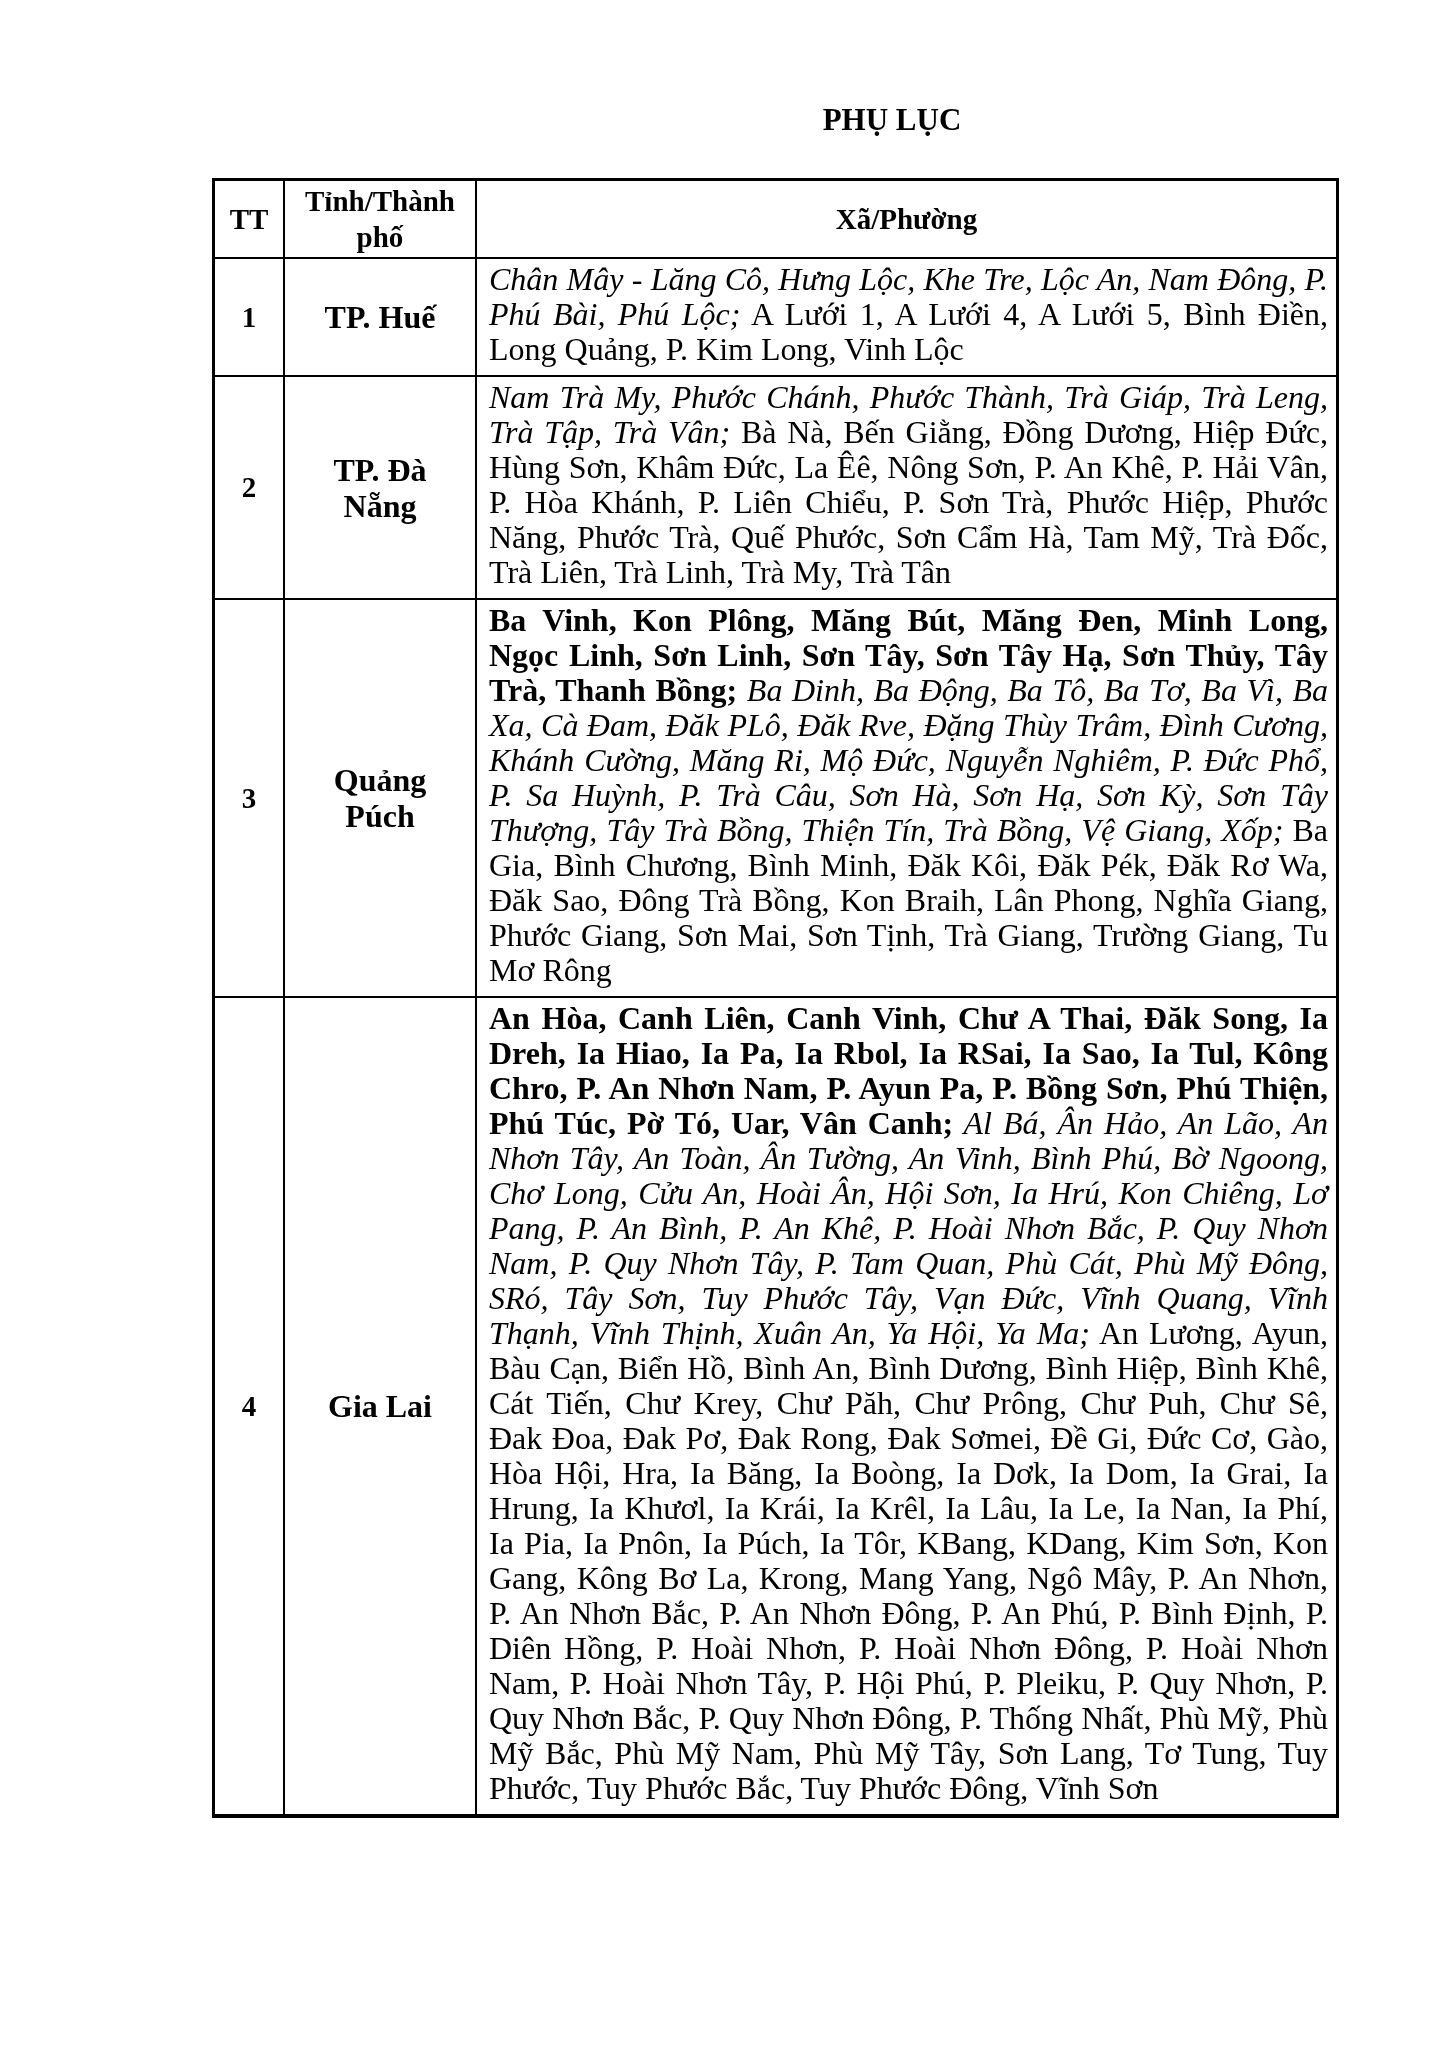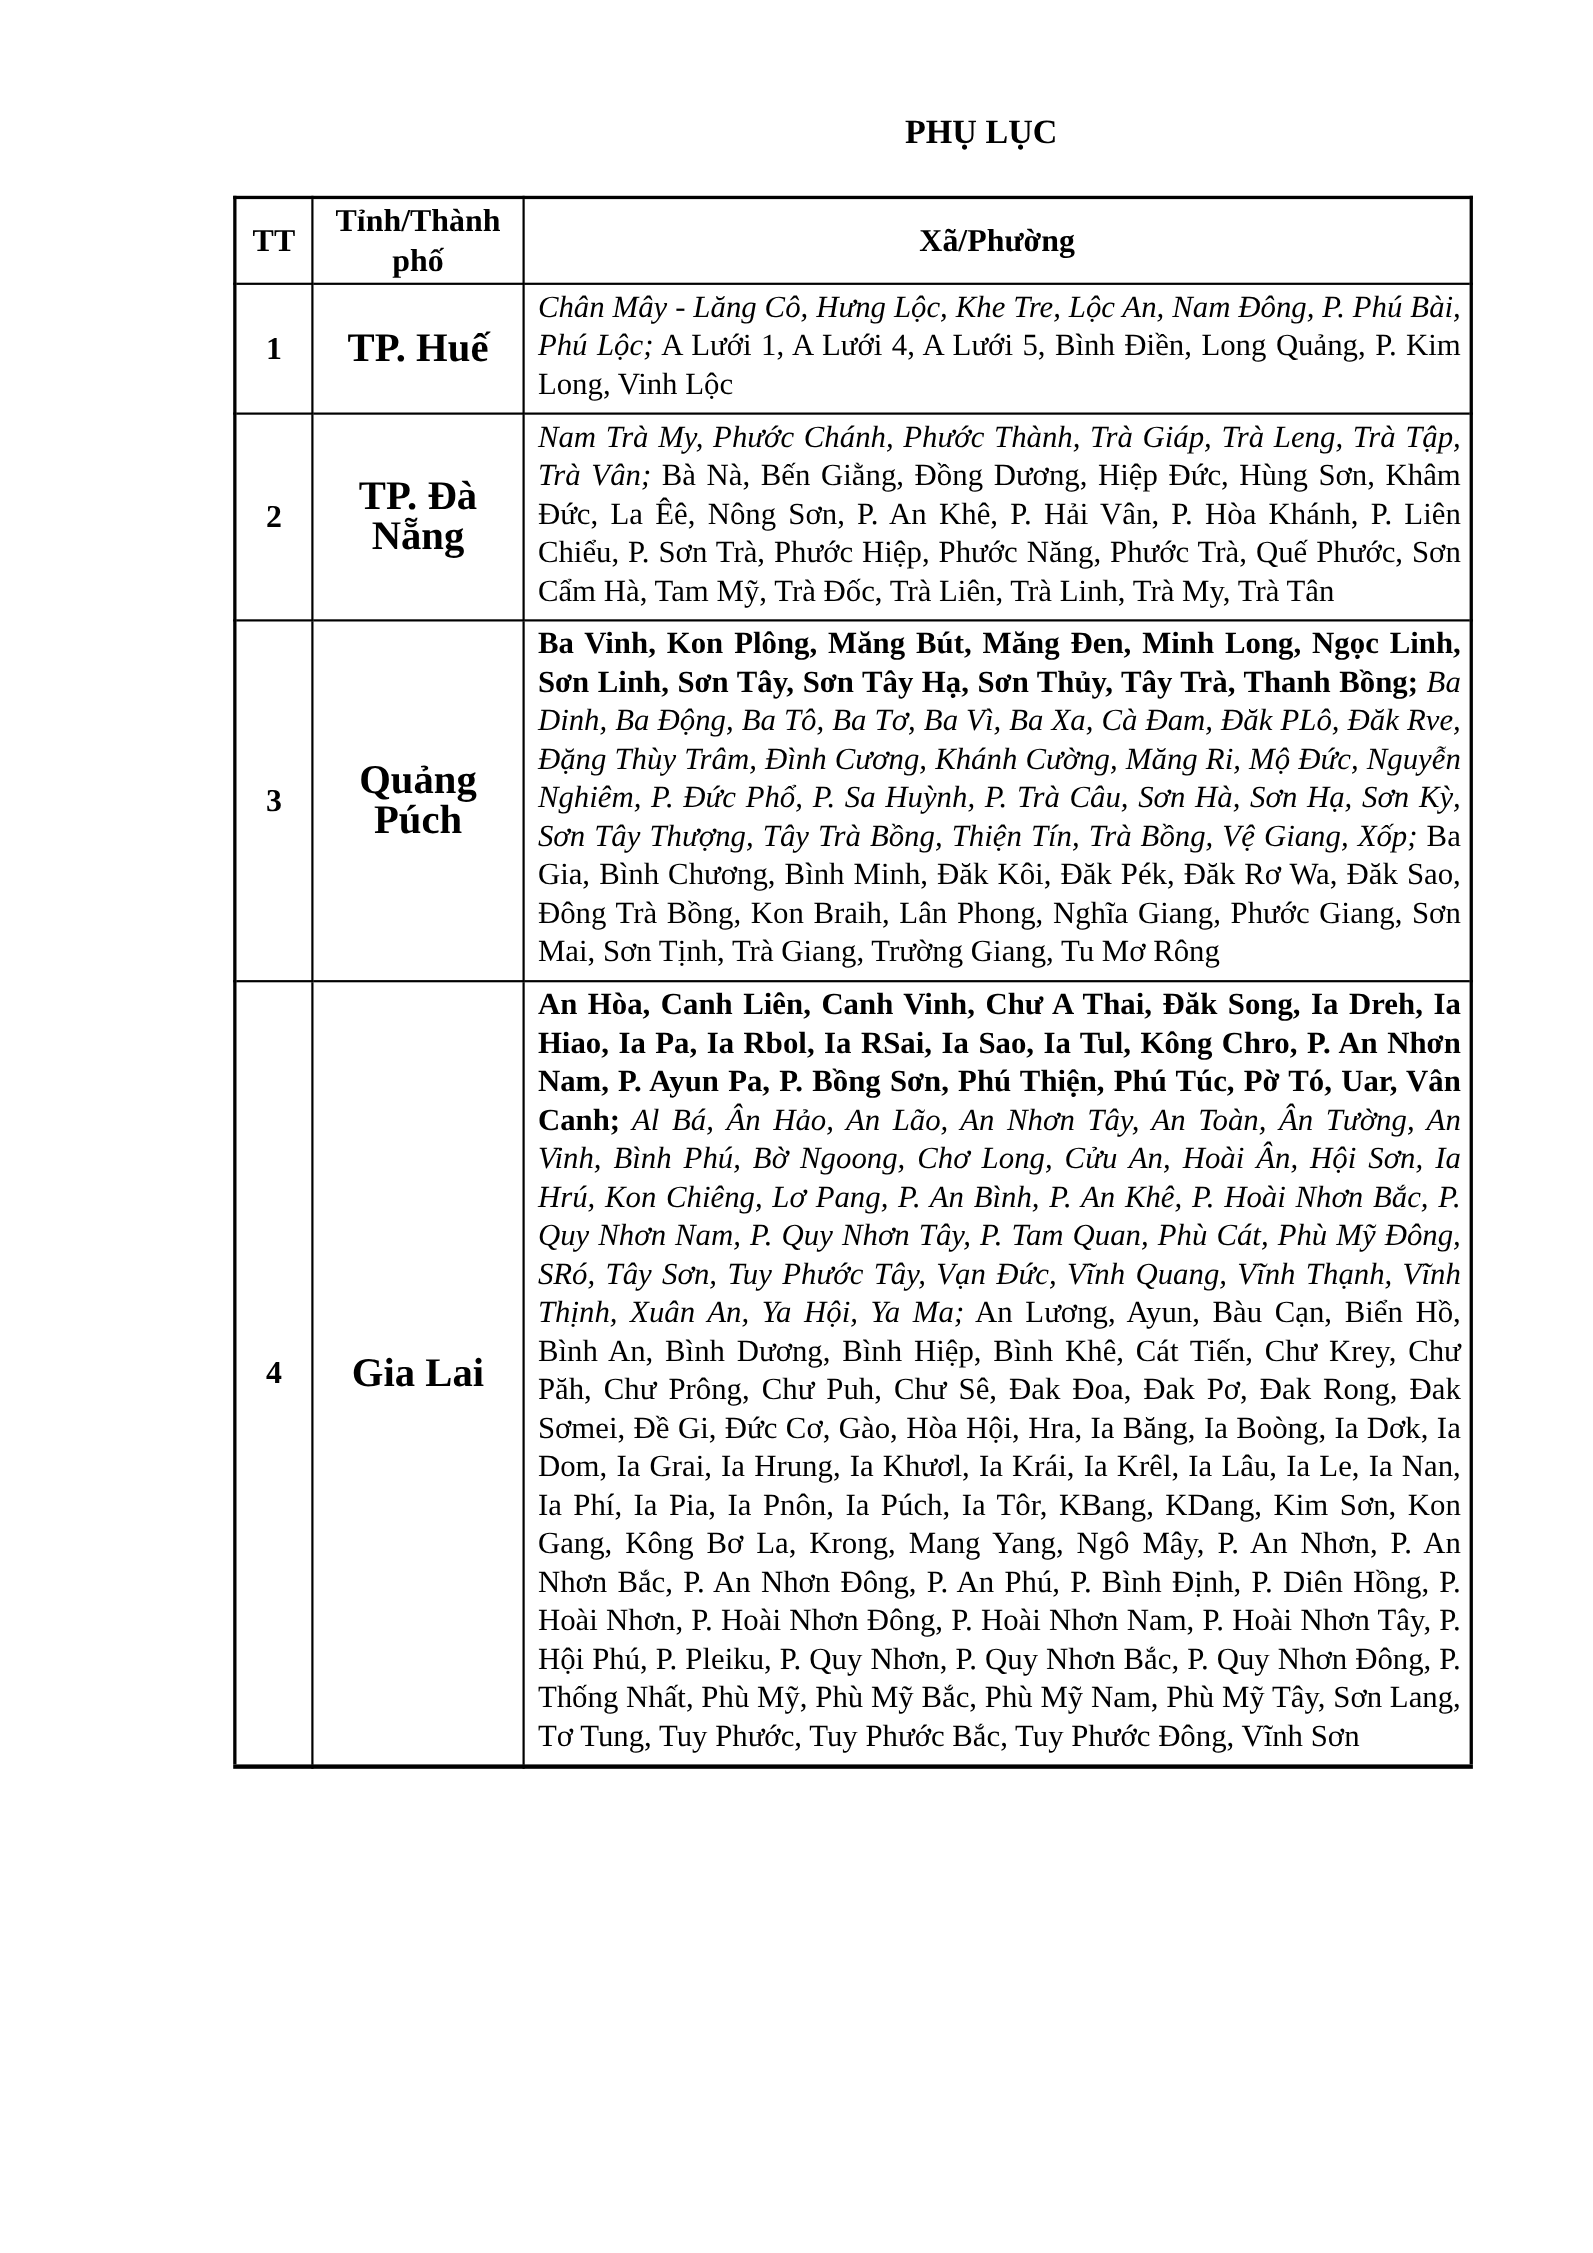--- a/index.html
+++ b/index.html
@@ -59,28 +59,28 @@
   td.cell-tt {
     text-align: center;
     vertical-align: middle;
     font-weight: bold;
     font-size: 29px;
   }
   td.cell-prov {
     text-align: center;
     vertical-align: middle;
     font-weight: bold;
-    font-size: 37px;
+    font-size: 32px;
     line-height: 36px;
     padding: 0 12px;
   }
   td.cell-ward {
     vertical-align: top;
     text-align: justify;
-    font-size: 28px;
+    font-size: 32px;
     line-height: 35px;
     padding: 3px 8px 8px 12px;
   }
   .seg.bold { font-weight: bold; }
   .seg.italic { font-style: italic; }
   .seg.normal { font-weight: normal; font-style: normal; }
 </style>
 </head>
 <body>
 

